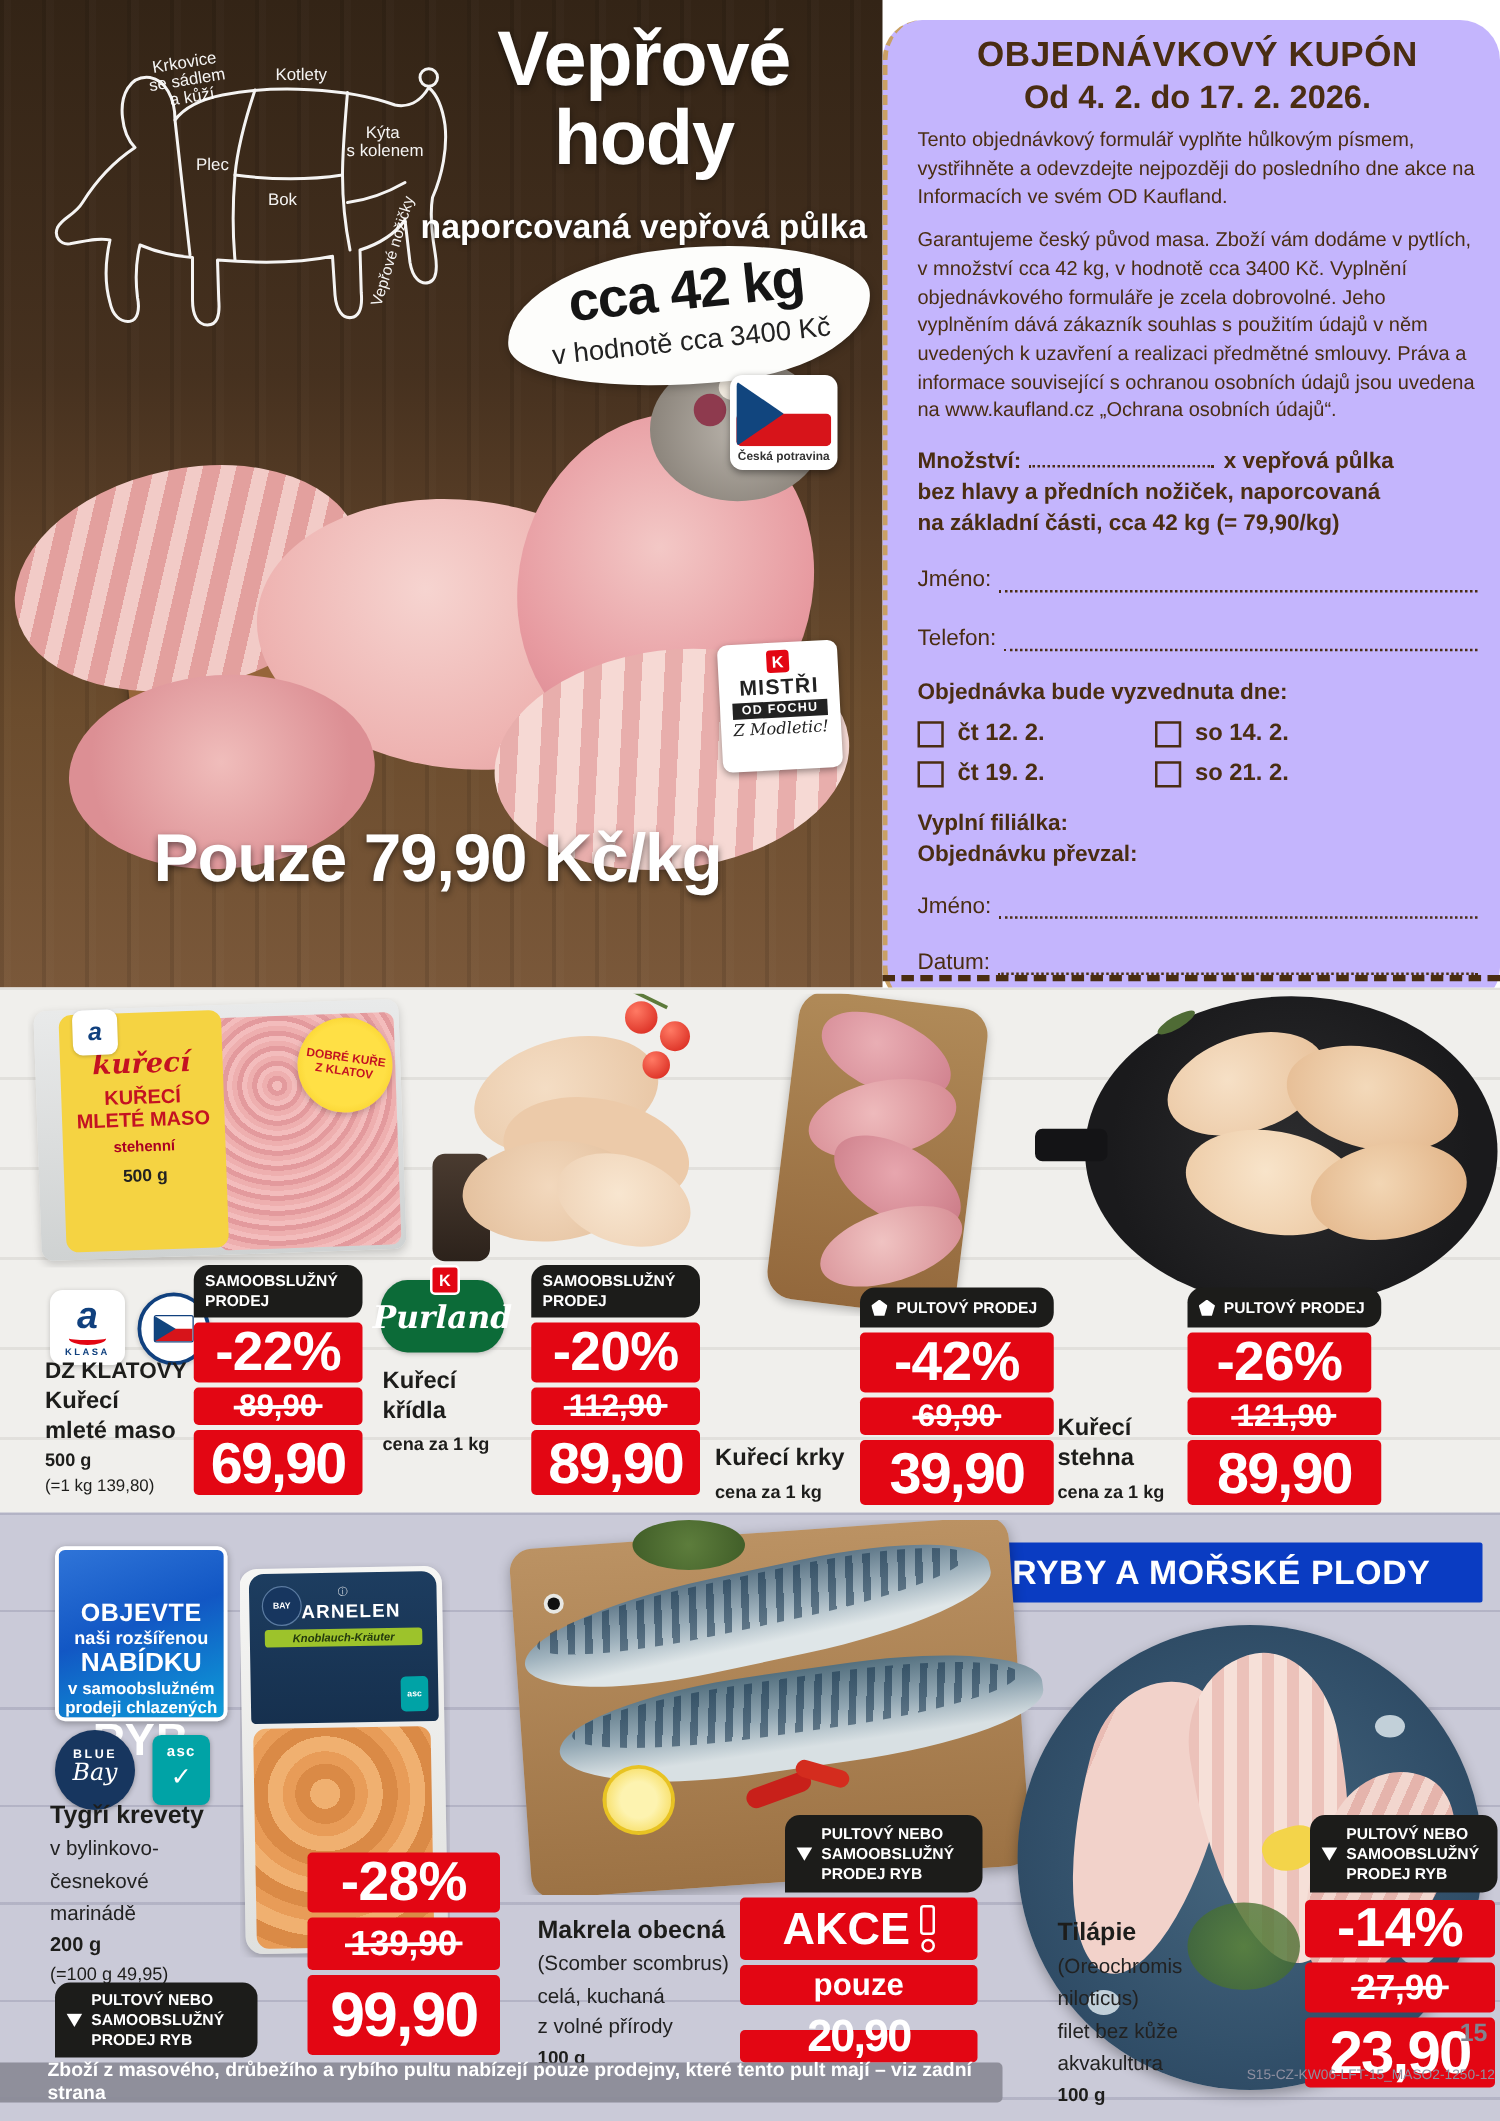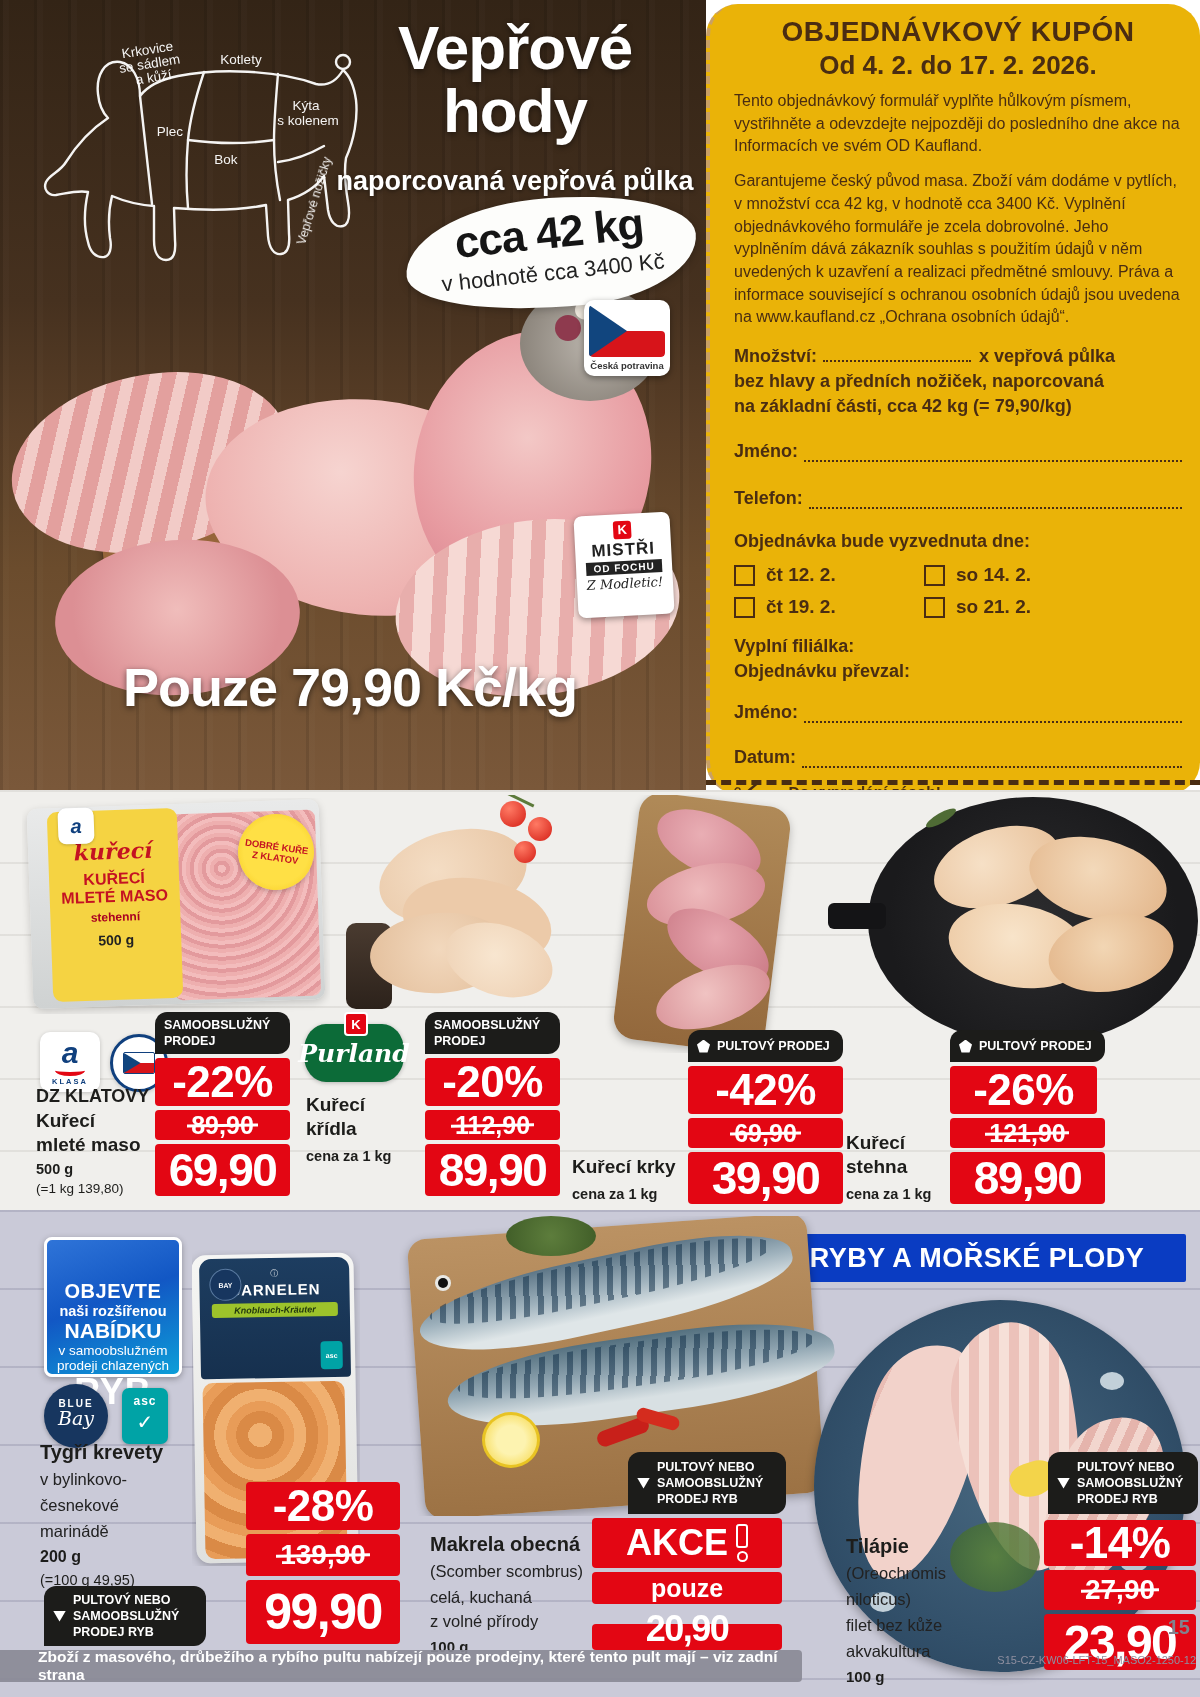--- a/index.html
+++ b/index.html
@@ -32,27 +32,27 @@
   .flaglabel{font-size:9.5px;font-weight:700;color:#333;text-align:center;margin-top:3px;}
   .mistri{background:#fff;border-radius:8px;transform:rotate(-3deg);box-shadow:0 2px 6px rgba(0,0,0,.4);
     text-align:center;padding-top:6px;}
   .mistri .k{width:18px;height:18px;background:#e30613;color:#fff;font-weight:800;font-size:13px;
     border-radius:3px;display:inline-flex;align-items:center;justify-content:center;}
   .mistri .l1{font-size:17px;font-weight:800;color:#222;letter-spacing:1px;margin-top:1px;}
   .mistri .l2{font-size:10px;font-weight:800;color:#fff;background:#222;margin:1px 10px;padding:1px 0;letter-spacing:1px;}
   .mistri .l3{font-family:"DejaVu Serif",serif;font-style:italic;font-size:13px;color:#222;margin-top:2px;}
 
   
-  .coupon{left:706px;top:4px;width:494px;height:790px;background:#eab308;color:#4a2d12;
+  .coupon{left:706px;top:16px;width:494px;height:790px;background:#c4b5fd;color:#4a2d12;
     border-left:4px dashed #c9a064;box-sizing:border-box;border-radius:32px;}
   .coupon-inner{position:absolute;left:24px;top:12px;width:448px;}
   .c-title{font-size:28px;font-weight:700;text-align:center;letter-spacing:.5px;}
   .c-date{font-size:26px;font-weight:700;text-align:center;margin-top:2px;}
   .c-p{font-size:16px;line-height:1.42;font-weight:500;margin-top:9px;text-align:left;}
-  .c-row{display:flex;align-items:flex-end;margin-top:20px;font-size:18px;font-weight:700;}
+  .c-row{display:flex;align-items:flex-end;margin-top:20px;font-size:18px;font-weight:400;}
   .dots{flex:1;border-bottom:2.5px dotted #4a2d12;height:15px;margin-left:6px;}
   .dots-fixed{display:inline-block;width:148px;border-bottom:2.5px dotted #4a2d12;height:15px;margin:0 8px 0 6px;}
   .c-line{font-size:18px;font-weight:700;margin-top:4px;}
   .cb-grid{display:grid;grid-template-columns:190px 1fr;row-gap:10px;margin-top:12px;}
   .cb-item{display:flex;align-items:center;font-size:19px;font-weight:700;}
   .cbox{width:17px;height:17px;border:2.5px solid #4a2d12;margin-right:11px;background:transparent;}
   .cutline{left:706px;top:780px;width:494px;height:0;border-top:5px dashed #4a2d12;}
   .scissors{font-size:34px;color:#4a2d12;transform:rotate(-18deg);display:inline-block;}
 
   
@@ -101,21 +101,21 @@
   .asc .t{font-size:12px;font-weight:800;padding-top:6px;letter-spacing:1px;}
   .asc .c{font-size:20px;line-height:1;margin-top:4px;}
 
   
   .promo{background:linear-gradient(160deg,#2f74d8 0%,#1257c4 45%,#0d9ed8 100%);
     border:3px solid #fff;border-radius:8px;color:#fff;text-align:center;box-shadow:0 2px 6px rgba(0,0,0,.3);
     box-sizing:border-box;padding-top:8px;}
   .promo .p1{font-size:20px;font-weight:800;letter-spacing:.5px;margin-top:32px;}
   .promo .p2{font-size:14.5px;font-weight:700;}
   .promo .p3{font-size:21px;font-weight:800;}
-  .promo .p4{font-size:13.5px;font-weight:400;}
+  .promo .p4{font-size:13.5px;font-weight:700;}
   .promo .p6{font-size:36px;font-weight:800;line-height:1;margin-top:1px;letter-spacing:1px;}
   .fish-header{background:#0a3cc2;color:#fff;font-size:27px;font-weight:800;letter-spacing:.5px;
     display:flex;align-items:center;justify-content:center;border-radius:2px;}
 
   
   .exwrap{display:inline-flex;flex-direction:column;align-items:center;margin-left:8px;}
   .exbar{width:8px;height:20px;border:2.5px solid #fff;border-radius:3px;}
   .exdot{width:7px;height:7px;border:2.5px solid #fff;border-radius:50%;margin-top:3px;}
 
   

